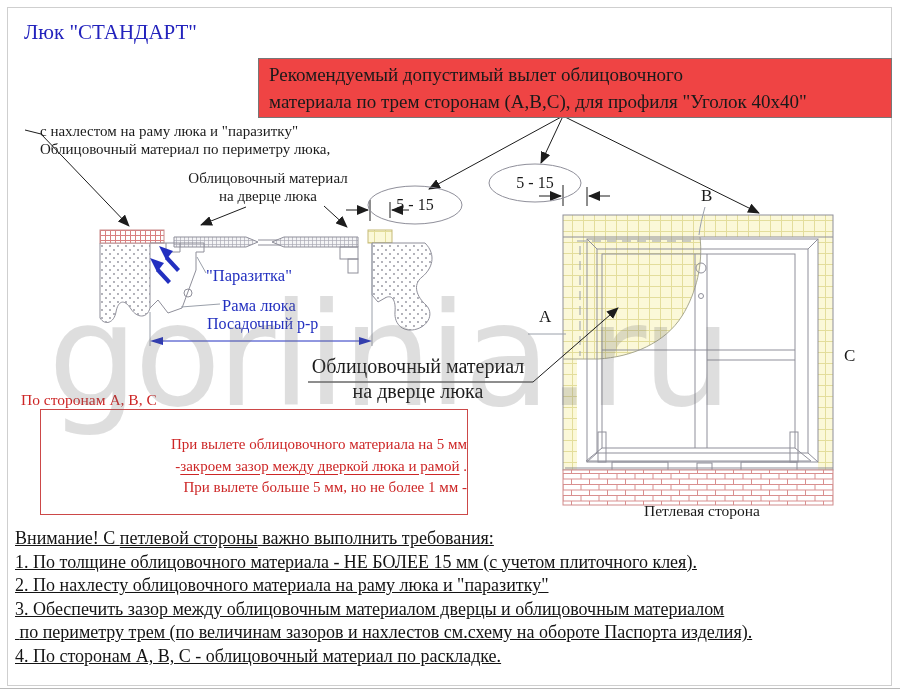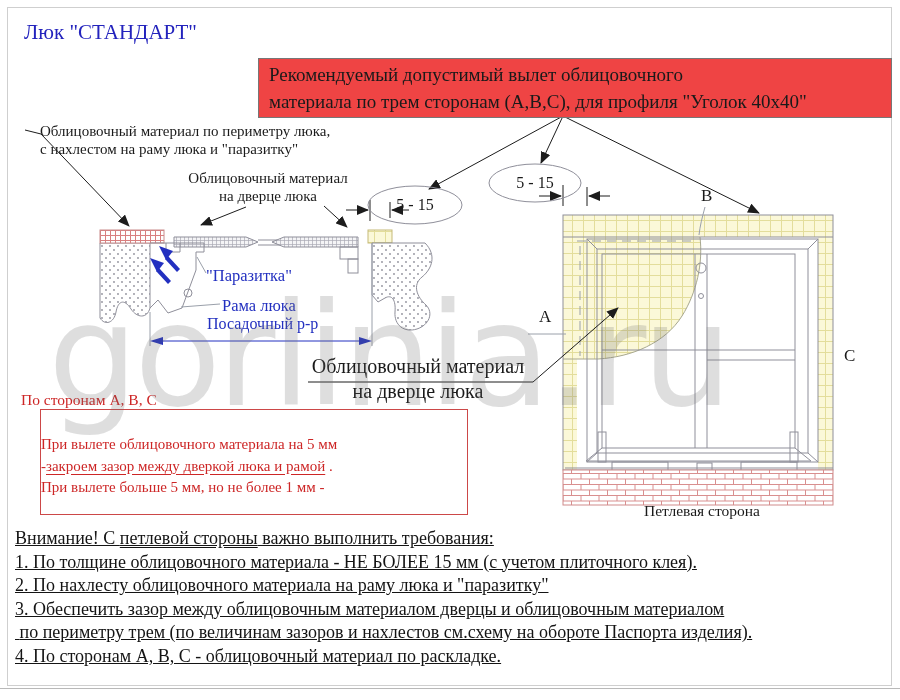--- a/index.html
+++ b/index.html
@@ -18,21 +18,21 @@
   .note-box{position:absolute;z-index:3;left:258px;top:58px;width:612px;
             border:1px solid #777;background:#ef4444;padding:2px 10px;
             font-size:19px;line-height:27px;}
   .callout{font-size:15px;line-height:17.5px;color:#1a1a1a;}
   .blue{color:#2330c0;}
   .red{color:#cd2626;}
   .center{text-align:center;}
   .big-label{font-size:20px;line-height:25px;}
   .red-box{position:absolute;z-index:3;left:40px;top:409px;width:428px;height:106px;
            border:1px solid #cc4848;background:transparent;
-           font-size:15px;line-height:21.5px;color:#cd2626;text-align:left;
+           font-size:15px;line-height:21.5px;color:#cd2626;text-align:right;
            padding-top:24px;box-sizing:border-box;}
   .req{position:absolute;z-index:3;left:15px;top:527px;width:878px;
        font-size:18px;line-height:23.5px;color:#141414;text-decoration:underline;}
   .req div{white-space:pre-wrap;}
   .u{text-decoration:underline;text-underline-offset:3px;}
 </style>
 </head>
 <body>
 
 <div class="sheet">
@@ -161,22 +161,22 @@
   <div class="watermark">gorlinia.ru</div>
 
   <div class="lbl title">Люк "СТАНДАРТ"</div>
 
   <div class="note-box">
     <div>Рекомендуемый допустимый вылет облицовочного</div>
     <div>материала по трем сторонам (А,В,С), для профиля "Уголок 40x40"</div>
   </div>
 
   <div class="lbl callout" style="left:40px;top:123px;">
+    <div>с нахлестом на раму люка и "паразитку"</div>
     <div>Облицовочный материал по периметру люка,</div>
-    <div>с нахлестом на раму люка и "паразитку"</div>
   </div>
 
   <div class="lbl callout center" style="left:183px;top:170px;width:170px;">
     <div>Облицовочный материал</div>
     <div>на дверце люка</div>
   </div>
 
   <div class="lbl blue" style="left:206px;top:266px;font-size:16.5px;">"Паразитка"</div>
   <div class="lbl blue" style="left:222px;top:296px;font-size:16.5px;">Рама люка</div>
   <div class="lbl blue" style="left:207px;top:315px;font-size:16px;">Посадочный р-р</div>

